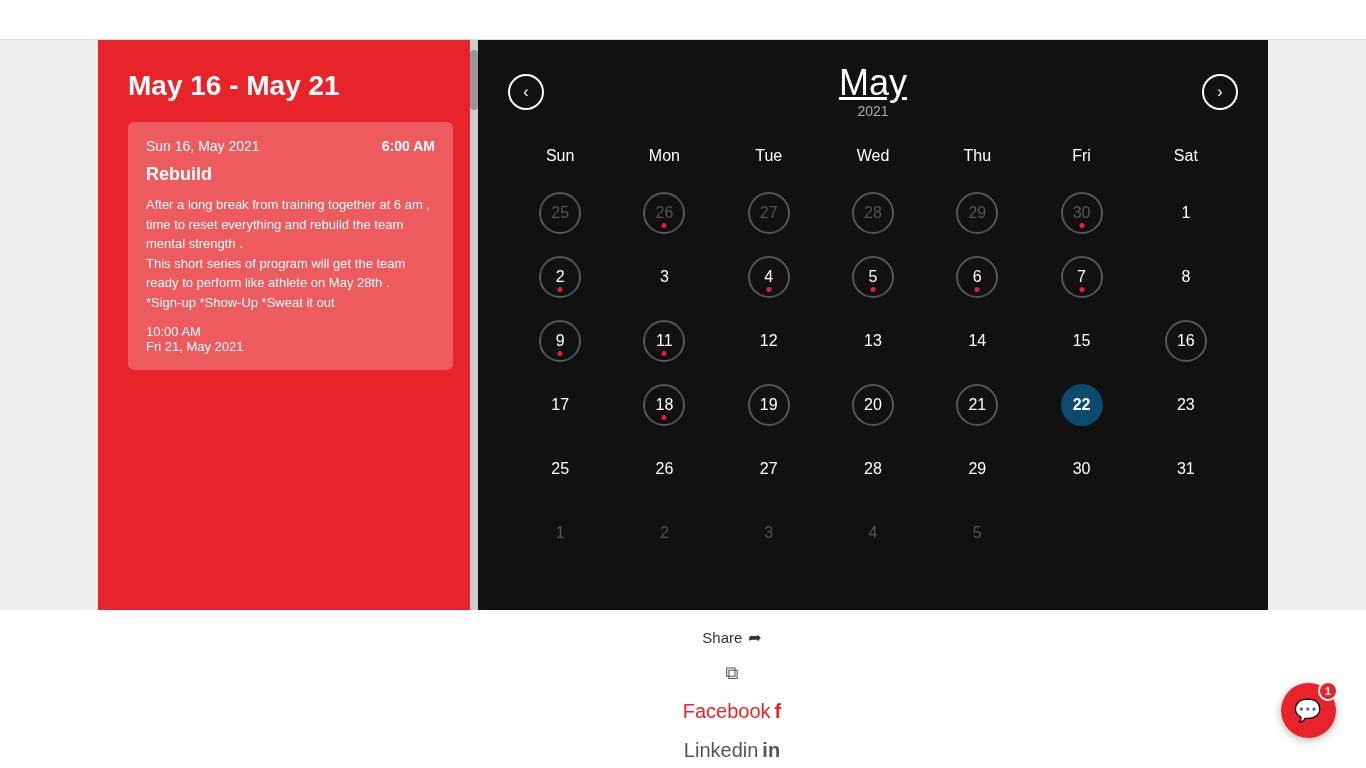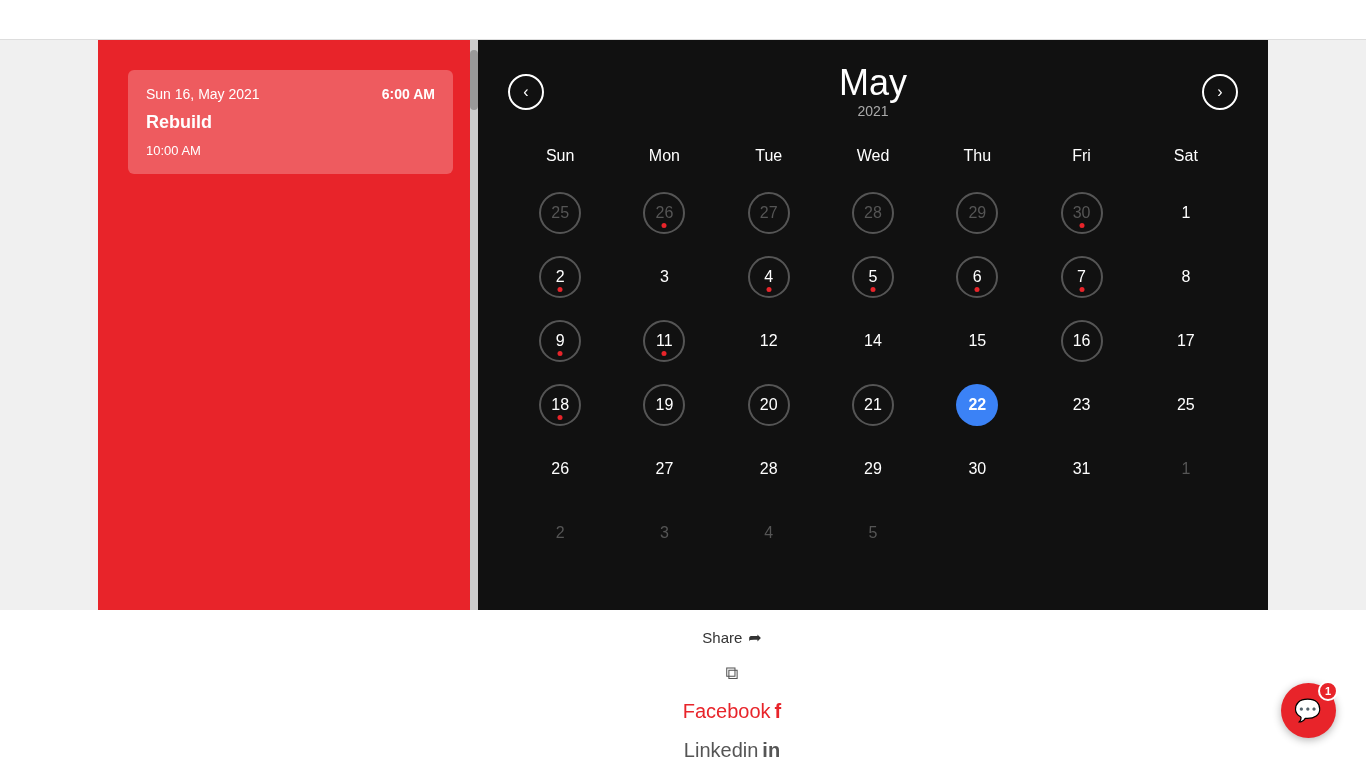--- a/index.html
+++ b/index.html
@@ -143,20 +143,21 @@
 
     .month-year-container {
       text-align: center;
     }
 
     .month-name {
       color: #fff;
       font-size: 36px;
       font-weight: 300;
       line-height: 1;
+      text-decoration: underline;
     }
 
     .year-label {
       color: #aaa;
       font-size: 14px;
       margin-top: 2px;
     }
 
     .calendar-grid {
       width: 100%;
@@ -201,21 +202,21 @@
       color: #fff;
       position: relative;
       cursor: pointer;
     }
 
     .day-number.has-circle {
       border: 2px solid #555;
     }
 
     .day-number.today {
-      background: #3b82f6;
+      background: #0c4a6e;
       border: none;
       font-weight: bold;
     }
 
     .day-number.other-month {
       color: #555;
     }
 
     .event-dot {
       width: 5px;
@@ -307,28 +308,31 @@
     }
   </style>
 </head>
 <body>
 
 <div class="top-bar"></div>
 
 <div class="main-container">
 
   <div class="left-panel">
+    <div class="week-title">May 16  -  May 21</div>
 
     <div class="event-card">
       <div class="event-card-header">
         <span class="event-date">Sun 16, May 2021</span>
         <span class="event-time">6:00 AM</span>
       </div>
       <div class="event-title">Rebuild</div>
+      <div class="event-description">After a long break from training together at 6 am , time to reset everything and rebuild the team mental strength .<br>This short series of program will get the team ready to perform like athlete on May 28th .<br>*Sign-up *Show-Up *Sweat it out</div>
       <div class="event-end-time">10:00 AM</div>
+      <div class="event-end-date">Fri 21, May 2021</div>
     </div>
 
     <div class="scroll-indicator">
       <div class="scroll-thumb"></div>
     </div>
   </div>
 
   <div class="right-panel">
     <div class="calendar-header">
       <button class="nav-btn">‹</button>
@@ -394,20 +398,23 @@
             <div class="day-number">8</div>
           </div>
           <div class="calendar-cell">
             <div class="day-number has-circle">9<div class="event-dot"></div></div>
           </div>
           <div class="calendar-cell">
             <div class="day-number has-circle">11<div class="event-dot"></div></div>
           </div>
           <div class="calendar-cell">
             <div class="day-number">12</div>
+          </div>
+          <div class="calendar-cell">
+            <div class="day-number">13</div>
           </div>
           <div class="calendar-cell">
             <div class="day-number">14</div>
           </div>
           <div class="calendar-cell">
             <div class="day-number">15</div>
           </div>
           <div class="calendar-cell">
             <div class="day-number has-circle">16</div>
           </div>

